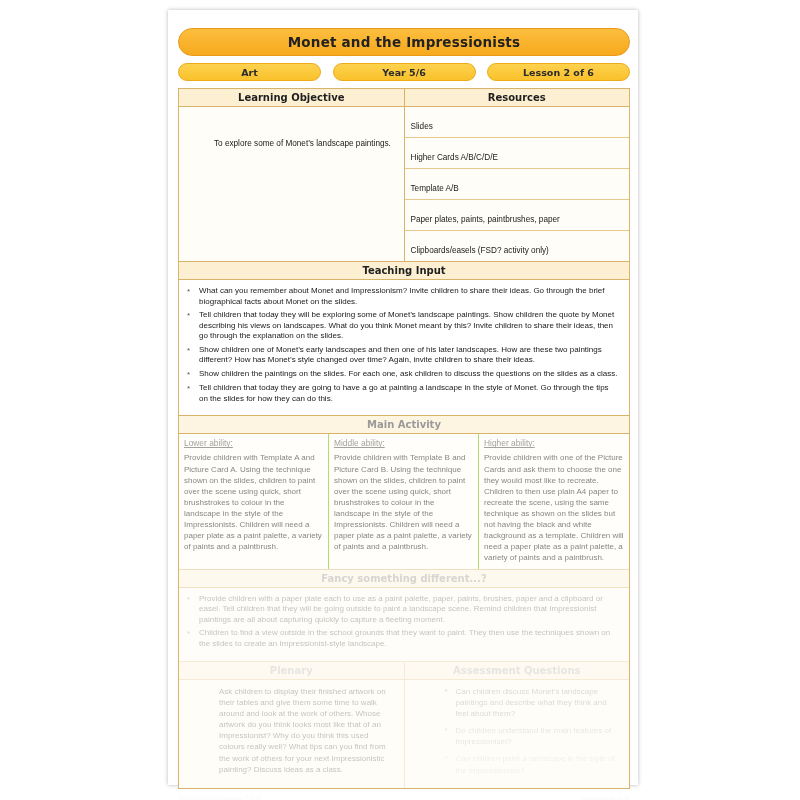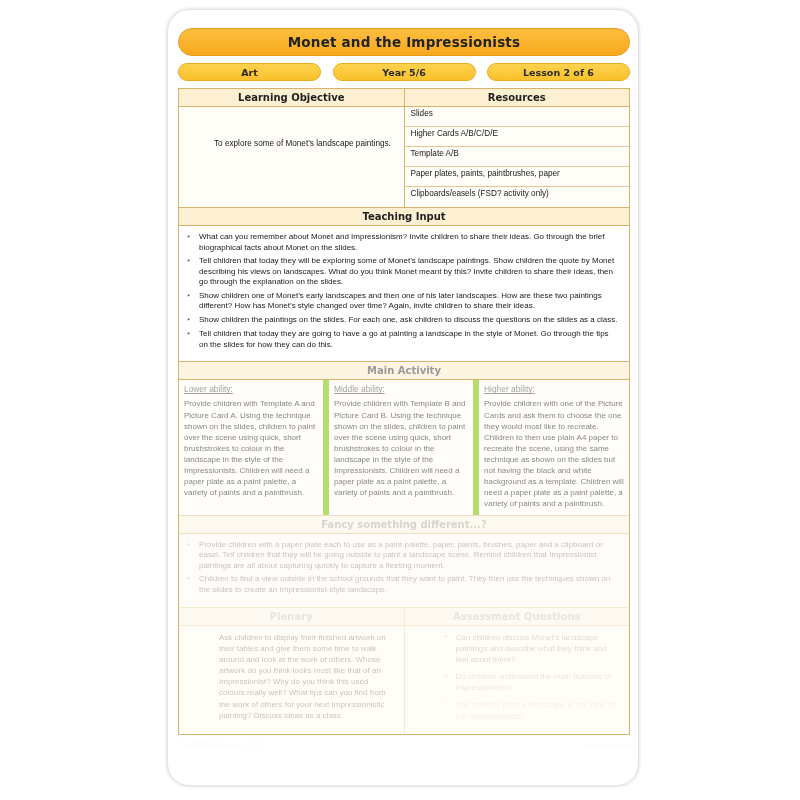--- a/index.html
+++ b/index.html
@@ -21,21 +21,20 @@
 
   
   .sheet {
     position: absolute;
     left: 168px;
     top: 10px;
     width: 470px;
     height: 775px;
     background: #ffffff;
     box-shadow: 0 0 4px rgba(0,0,0,0.28);
-    border-radius: 21px;
   }
 
   .sheet-inner {
     position: absolute;
     left: 10px;
     top: 18px;
     width: 452px;
   }
 
   
@@ -134,21 +133,21 @@
     color: #1a1a1a;
     line-height: 1.35;
     margin-left: 27px;
   }
 
   .res-list {
     font-size: 8.2px;
     color: #1a1a1a;
   }
   .res-item {
-    padding: 2px 6px;
+    padding: 15px 6px;
     border-bottom: 1px solid #e3c98e;
     box-sizing: border-box;
     height: 20px;
     line-height: 10px;
     white-space: nowrap;
     overflow: hidden;
   }
   .res-item:last-child { border-bottom: none; }
 
   
@@ -173,21 +172,21 @@
   .bullet .txt { flex: 1 1 auto; }
 
   
   .triple {
     display: flex;
     background: #ffffff;
   }
   .tri-col {
     width: 150.6px;
     box-sizing: border-box;
-    border-right: 6px solid #84cc16;
+    border-right: 1px solid #84cc16;
     padding: 4px 5px 6px 5px;
   }
   .tri-col:last-child { border-right: none; }
   .tri-label {
     font-size: 8.4px;
     color: #6c6a66;
     text-decoration: underline;
     margin-bottom: 4px;
   }
   .tri-body {

